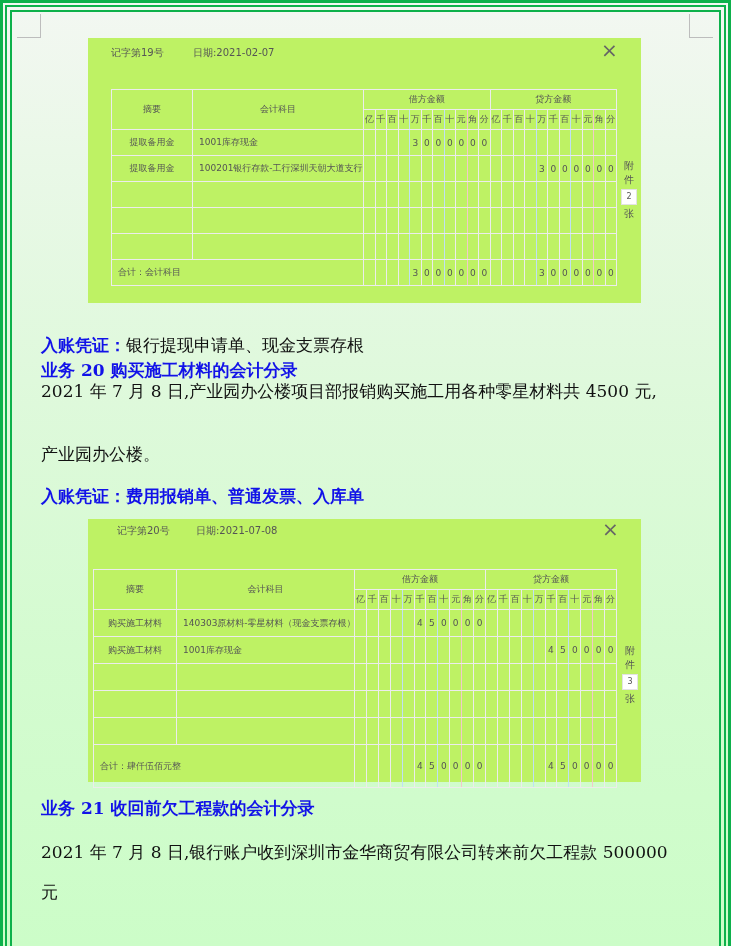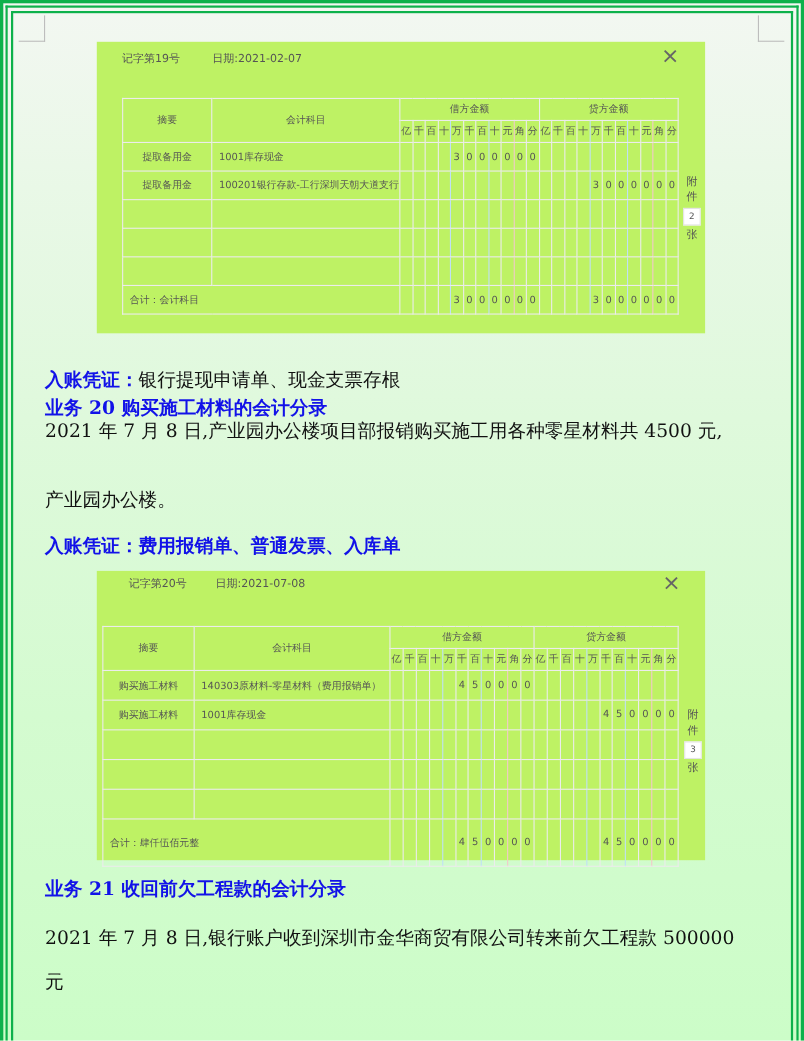--- a/index.html
+++ b/index.html
@@ -298,21 +298,21 @@
           <td class="digit">万</td>
           <td class="digit">千</td>
           <td class="digit blue">百</td>
           <td class="digit">十</td>
           <td class="digit red">元</td>
           <td class="digit">角</td>
           <td class="digit">分</td>
         </tr>
         <tr style="height:27px">
           <td>购买施工材料</td>
-          <td class="left">140303原材料-零星材料（费用报销单）</td>
+          <td class="left">140303原材料-零星材料（现金支票存根）</td>
           <td class="digit"></td>
           <td class="digit"></td>
           <td class="digit"></td>
           <td class="digit blue"></td>
           <td class="digit"></td>
           <td class="digit">4</td>
           <td class="digit blue">5</td>
           <td class="digit">0</td>
           <td class="digit red">0</td>
           <td class="digit">0</td>

